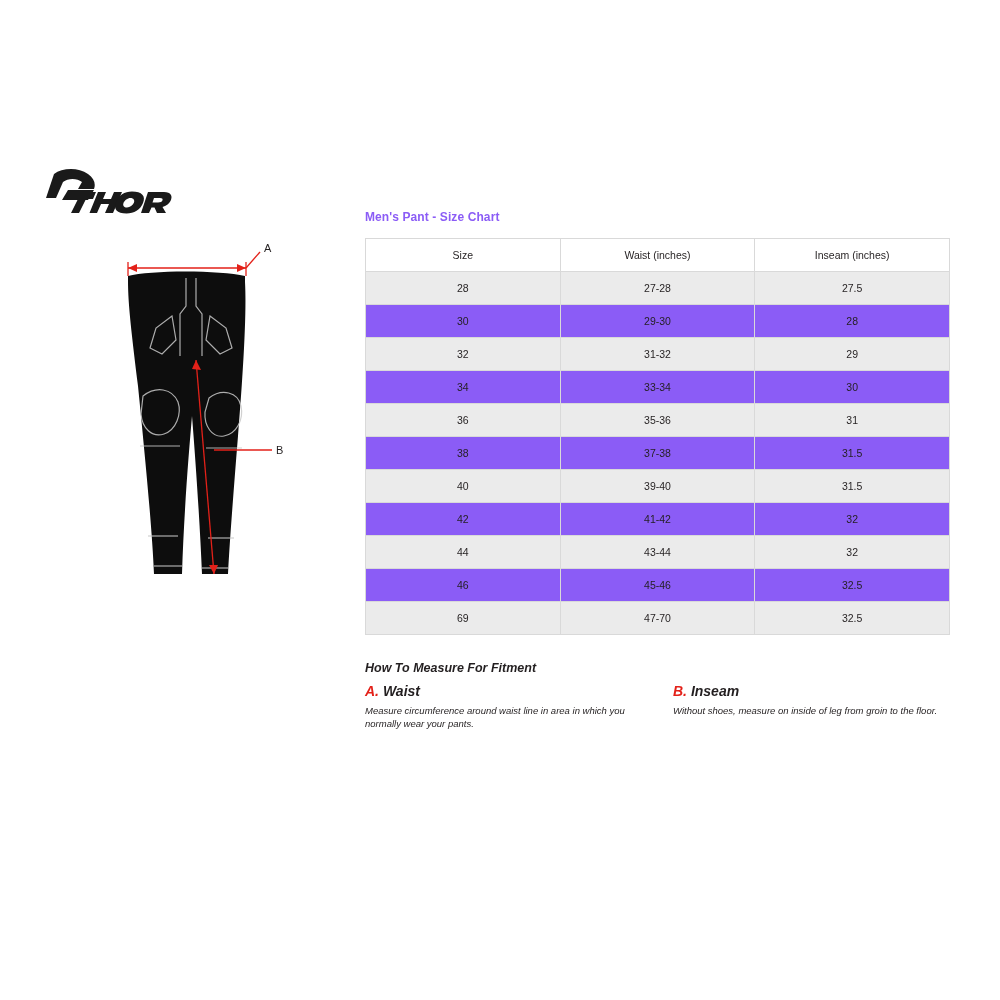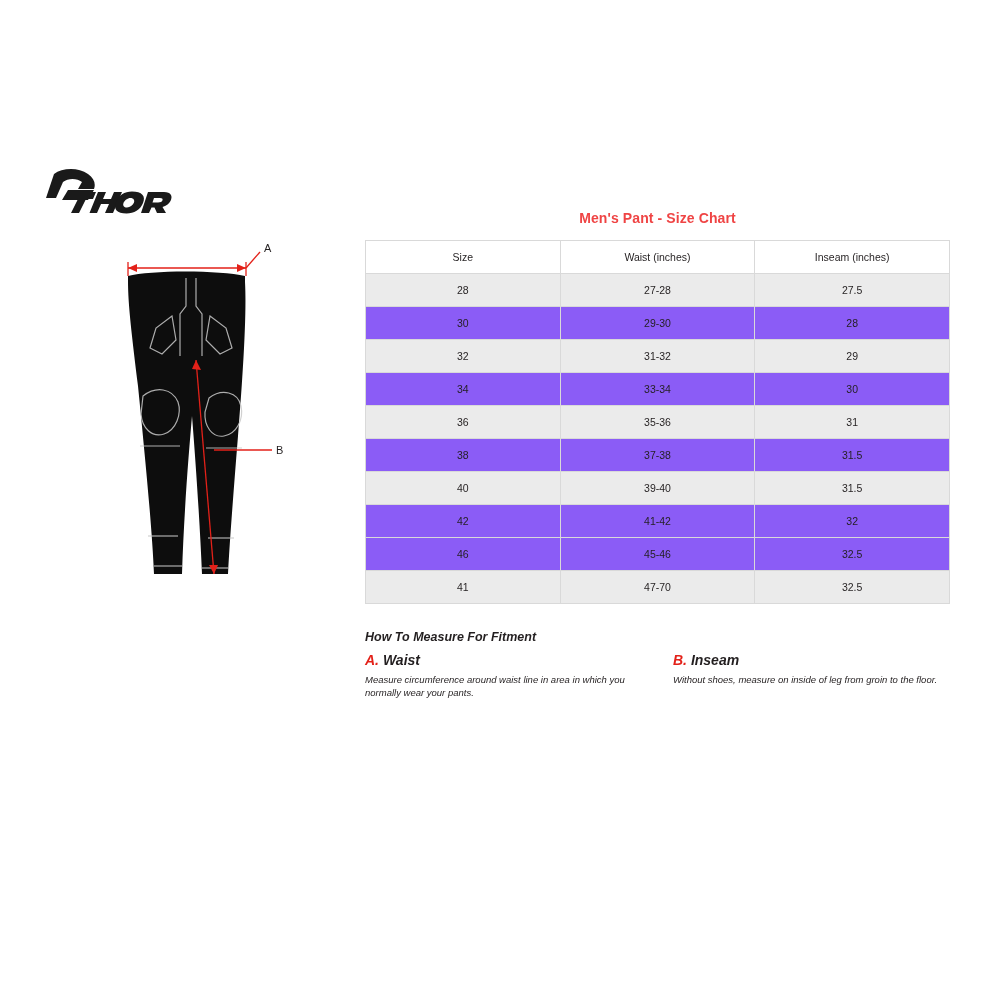--- a/index.html
+++ b/index.html
@@ -43,26 +43,25 @@
   }
 
   
   .right-col {
     position: absolute;
     left: 365px;
     top: 210px;
     width: 585px;
   }
   .chart-title {
-    font-size: 14px;
-    font-weight: bold;
-    color: #ef4444;
+    font-size: 12px;
+    font-weight: bold;
+    color: #8b5cf6;
     margin: 0 0 14px 0;
     letter-spacing: 0.1px;
-    text-align: center;
   }
 
   table.size-table {
     border-collapse: collapse;
     width: 585px;
     table-layout: fixed;
     border-radius: 27px;
   }
   table.size-table th,
   table.size-table td {
@@ -246,27 +245,32 @@
         <tr class="odd">
           <td>40</td>
           <td>39-40</td>
           <td>31.5</td>
         </tr>
         <tr class="even">
           <td>42</td>
           <td>41-42</td>
           <td>32</td>
         </tr>
+        <tr class="odd">
+          <td>44</td>
+          <td>43-44</td>
+          <td>32</td>
+        </tr>
         <tr class="even">
           <td>46</td>
           <td>45-46</td>
           <td>32.5</td>
         </tr>
         <tr class="odd">
-          <td>41</td>
+          <td>69</td>
           <td>47-70</td>
           <td>32.5</td>
         </tr>
       </tbody>
     </table>
 
     <div class="howto">
       <div class="howto-title">How To Measure For Fitment</div>
       <div class="howto-cols">
         <div class="howto-col">

